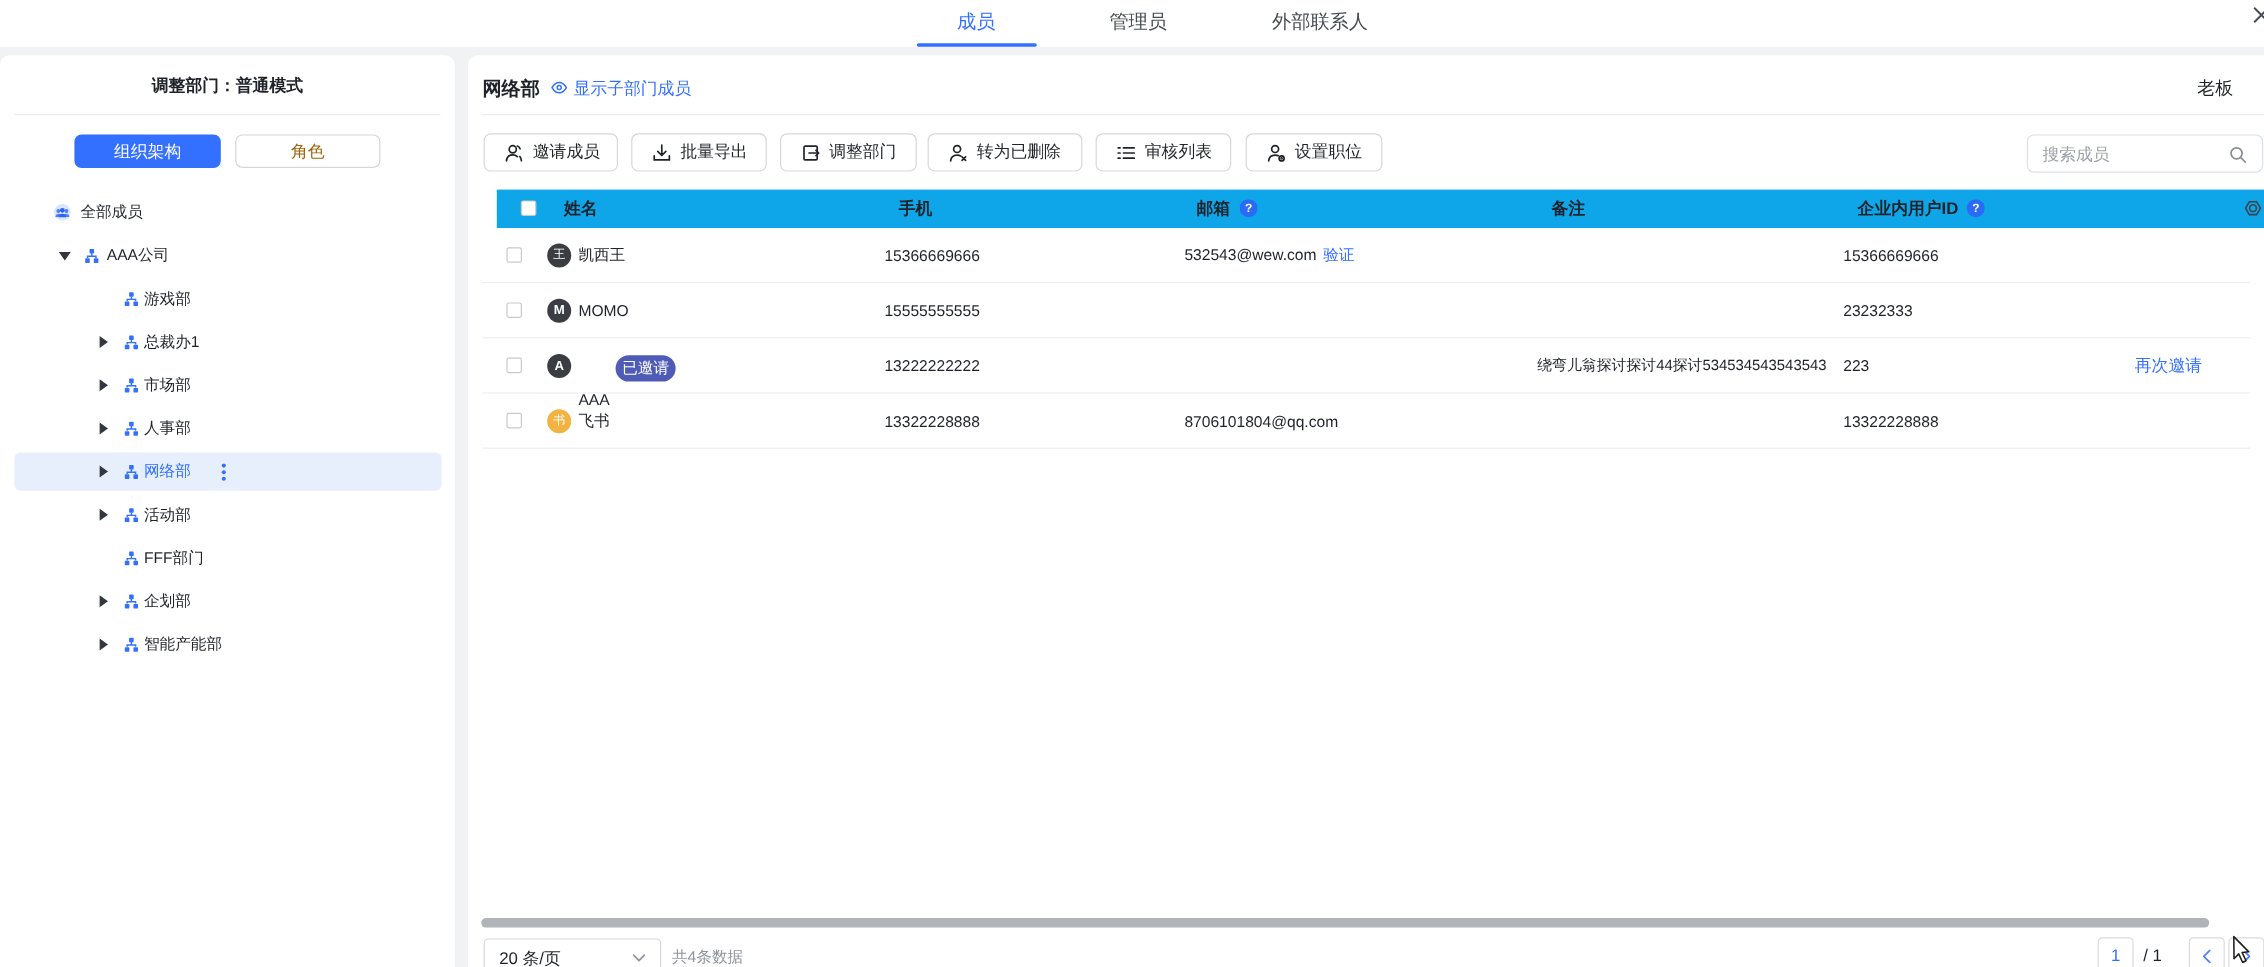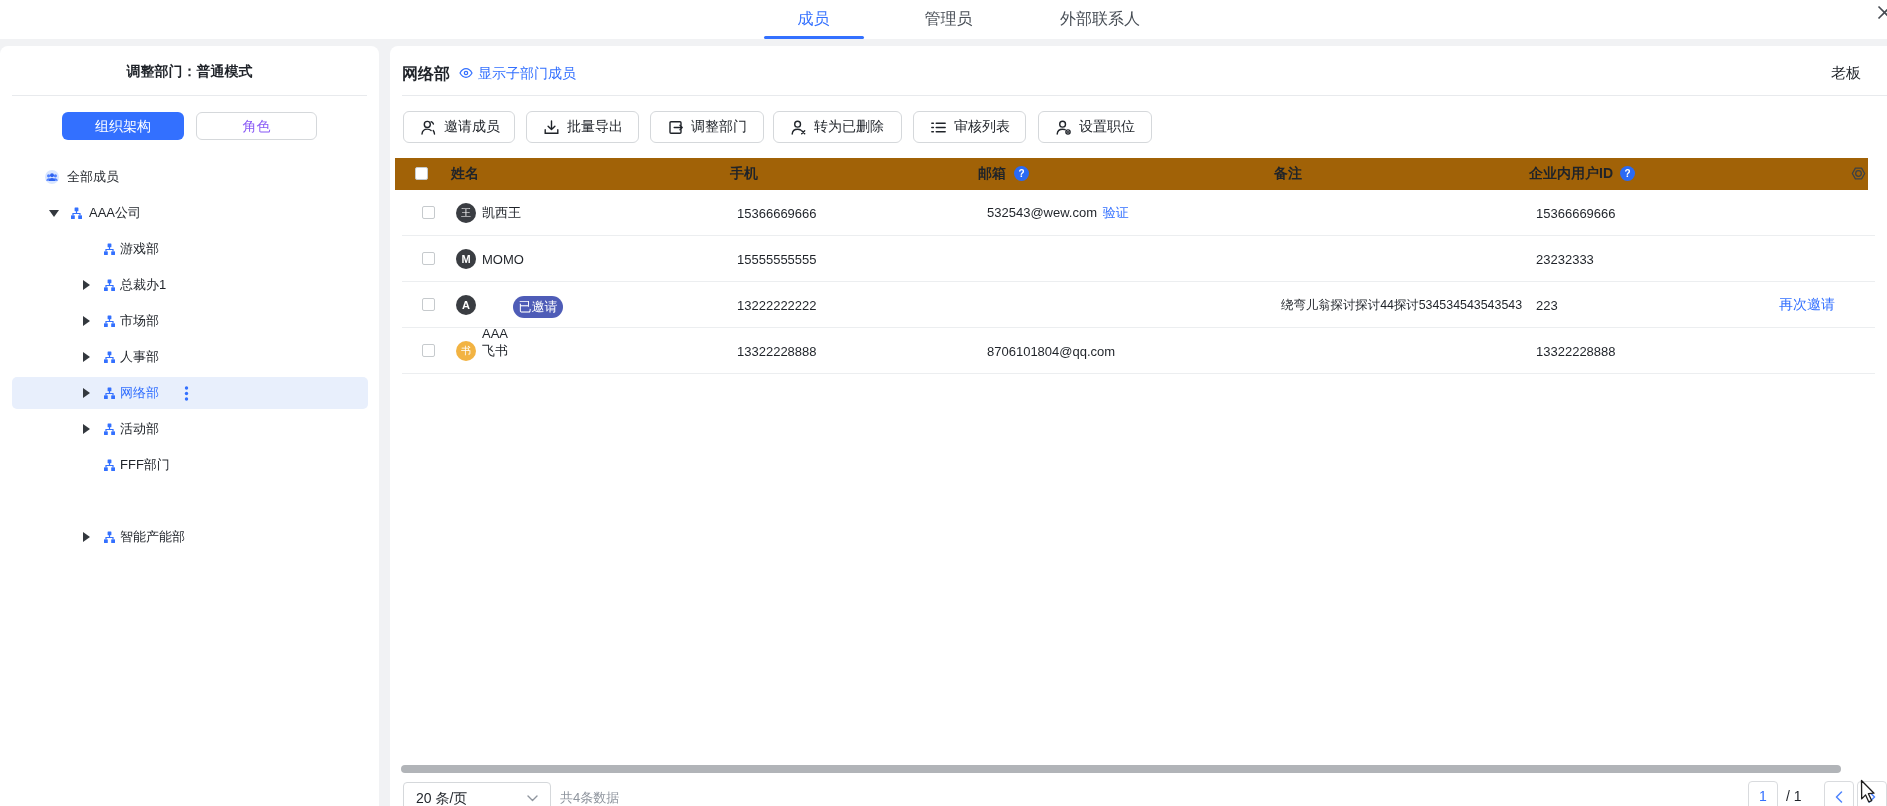--- a/index.html
+++ b/index.html
@@ -8,34 +8,34 @@
   .abs { position:absolute; }
   .topbar { position:absolute; left:0; top:0; width:1887px; height:39px; background:#fff; }
   .tab { position:absolute; top:0; height:39px; line-height:38px; font-size:16px; color:#474d55; text-align:center; }
   .tab.active { color:#3370ff; }
   .tabline { position:absolute; left:764px; top:36px; width:100px; height:3px; border-radius:2px; background:#3370ff; }
   .sidebar { position:absolute; left:0; top:46px; width:379px; height:760px; background:#fff; border-radius:8px 8px 0 0; }
   .main { position:absolute; left:390px; top:46px; width:1497px; height:760px; background:#fff; border-radius:8px 0 0 0; }
   .hd-title { position:absolute; left:0; top:17px; width:379px; text-align:center; font-weight:bold; font-size:14px; }
   .divider { position:absolute; background:#e8eaed; height:1px; }
   .btn-org { position:absolute; left:62px; top:66px; width:122px; height:28px; background:#3370ff; color:#fff; border-radius:6px; font-size:14px; text-align:center; line-height:28px; }
-  .btn-role { position:absolute; left:196px; top:66px; width:121px; height:28px; background:#fff; color:#8b5cf6; border:1px solid #d5d8db; border-radius:6px; font-size:14px; text-align:center; line-height:26px; }
+  .btn-role { position:absolute; left:196px; top:66px; width:121px; height:28px; background:#fff; color:#a16207; border:1px solid #d5d8db; border-radius:6px; font-size:14px; text-align:center; line-height:26px; }
   .trow { position:absolute; left:0; width:379px; height:32px; font-size:13px; }
   .trow .lbl { position:absolute; top:50%; transform:translateY(-50%); line-height:18px; }
   .sel-bg { position:absolute; left:12px; top:331px; width:356px; height:32px; background:#e8effc; border-radius:5px; }
   .caret-d { position:absolute; width:0; height:0; border-left:5px solid transparent; border-right:5px solid transparent; border-top:7px solid #33383e; }
   .caret-r { position:absolute; width:0; height:0; border-top:5px solid transparent; border-bottom:5px solid transparent; border-left:7px solid #33383e; }
   .orgicon { position:absolute; width:13px; height:13px; }
   .mtitle { position:absolute; left:12px; top:18px; font-size:16px; font-weight:bold; }
   .toolbtn { position:absolute; top:65px; height:32px; border:1px solid #d5d8db; border-radius:6px; background:#fff; font-size:14px; color:#1f2329; }
   .toolbtn .ic { position:absolute; left:16px; top:7px; }
   .toolbtn .tx { position:absolute; left:40px; top:50%; transform:translateY(-50%); white-space:nowrap; }
   .search { position:absolute; left:1299px; top:66px; width:197px; height:32px; border:1px solid #dde0e4; border-radius:6px; background:#fff; }
   .search .ph { position:absolute; left:12px; top:7px; font-size:14px; color:#9ba1a8; }
-  .thead { position:absolute; left:5px; top:112px; width:1473px; height:32px; background:#a16207; font-size:14px; font-weight:bold; }
+  .thead { position:absolute; left:24px; top:112px; width:1473px; height:32px; background:#0ea5e9; font-size:14px; font-weight:bold; }
   .thc { position:absolute; top:50%; transform:translateY(-50%); white-space:nowrap; }
   .row { position:absolute; left:12px; width:1473px; height:46px; border-bottom:1px solid #eceef0; font-size:13px; }
   .rc { position:absolute; top:50%; transform:translateY(-50%); white-space:nowrap; }
   .avatar { position:absolute; left:54px; top:13px; width:20px; height:20px; border-radius:50%; color:#fff; text-align:center; }
   .cb { position:absolute; left:20px; top:16px; width:13px; height:13px; border:1px solid #c6cacd; border-radius:2px; background:#fff; }
   .blue { color:#3370ff; }
   .badge { position:absolute; left:111px; top:14px; width:50px; height:22px; background:#4e5cb7; border-radius:11px; color:#fff; font-size:13px; text-align:center; line-height:22px; }
   .hscroll { position:absolute; left:11px; top:719px; width:1440px; height:8px; border-radius:4px; background:#b1b4b8; }
   .pgsel { position:absolute; left:13px; top:736px; width:148px; height:32px; border:1px solid #d5d8db; border-radius:4px; background:#fff; font-size:14px; }
   .pgbox { position:absolute; top:735px; width:30px; height:30px; border:1px solid #d9dbde; border-radius:4px; background:#fff; text-align:center; line-height:28px; font-size:14px; }
@@ -148,20 +148,30 @@
     </div>
     <div class="trow" style="top:403px;">
       <svg class="orgicon" style="left:103px;top:10px;" width="13" height="13" viewBox="0 0 13 13">
         <path d="M6.5 4v2M3 8V6.5h7V8" stroke="#3370ff" stroke-width="1.2" fill="none"></path>
         <rect x="4.6" y="0.5" width="3.8" height="3.8" rx="0.6" fill="#3370ff"></rect>
         <rect x="1" y="8.3" width="3.8" height="3.8" rx="0.6" fill="#3370ff"></rect>
         <rect x="8.2" y="8.3" width="3.8" height="3.8" rx="0.6" fill="#3370ff"></rect>
       </svg>
       <span class="lbl" style="left:120px;">FFF部门</span>
     </div>
+    <div class="trow" style="top:439px;">
+      <div class="caret-r" style="left:83px;top:11px;"></div>
+      <svg class="orgicon" style="left:103px;top:10px;" width="13" height="13" viewBox="0 0 13 13">
+        <path d="M6.5 4v2M3 8V6.5h7V8" stroke="#3370ff" stroke-width="1.2" fill="none"></path>
+        <rect x="4.6" y="0.5" width="3.8" height="3.8" rx="0.6" fill="#3370ff"></rect>
+        <rect x="1" y="8.3" width="3.8" height="3.8" rx="0.6" fill="#3370ff"></rect>
+        <rect x="8.2" y="8.3" width="3.8" height="3.8" rx="0.6" fill="#3370ff"></rect>
+      </svg>
+      <span class="lbl" style="left:120px;">企划部</span>
+    </div>
     <div class="trow" style="top:475px;">
       <div class="caret-r" style="left:83px;top:11px;"></div>
       <svg class="orgicon" style="left:103px;top:10px;" width="13" height="13" viewBox="0 0 13 13">
         <path d="M6.5 4v2M3 8V6.5h7V8" stroke="#3370ff" stroke-width="1.2" fill="none"></path>
         <rect x="4.6" y="0.5" width="3.8" height="3.8" rx="0.6" fill="#3370ff"></rect>
         <rect x="1" y="8.3" width="3.8" height="3.8" rx="0.6" fill="#3370ff"></rect>
         <rect x="8.2" y="8.3" width="3.8" height="3.8" rx="0.6" fill="#3370ff"></rect>
       </svg>
       <span class="lbl" style="left:120px;">智能产能部</span>
     </div>
@@ -214,20 +224,27 @@
     </div>
     <div class="toolbtn" style="left:648px;width:114px;">
       <svg class="ic" width="17" height="17" viewBox="0 0 17 17" fill="none" stroke="#1f2329" stroke-width="1.4">
         <circle cx="7.6" cy="5.2" r="2.9"></circle>
         <path d="M2.2 15c.3-3 2.5-4.8 5.4-4.8.9 0 1.8.2 2.5.5" stroke-linecap="round"></path>
         <circle cx="13" cy="13" r="2.1"></circle>
         <circle cx="13" cy="13" r="0.4" fill="#1f2329"></circle>
       </svg>
       <span class="tx">设置职位</span>
     </div>
+    <div class="search">
+      <div class="ph">搜索成员</div>
+      <svg class="abs" style="right:12px;top:8px;" width="16" height="16" viewBox="0 0 16 16" fill="none" stroke="#878d95" stroke-width="1.4">
+        <circle cx="6.8" cy="6.8" r="4.6"></circle>
+        <path d="M10.3 10.3L14 14" stroke-linecap="round"></path>
+      </svg>
+    </div>
     <div class="thead">
       <div class="cb" style="top:9px;"></div>
       <span class="thc" style="left:56px;">姓名</span>
       <span class="thc" style="left:335px;">手机</span>
       <span class="thc" style="left:583px;">邮箱</span>
       <svg class="abs" style="left:619px;top:8px;" width="15" height="15" viewBox="0 0 15 15">
         <circle cx="7.5" cy="7.5" r="7.5" fill="#2a6af5"></circle>
         <text x="7.5" y="11" font-size="10" font-weight="bold" fill="#fff" text-anchor="middle">?</text>
       </svg>
       <span class="thc" style="left:879px;">备注</span>

